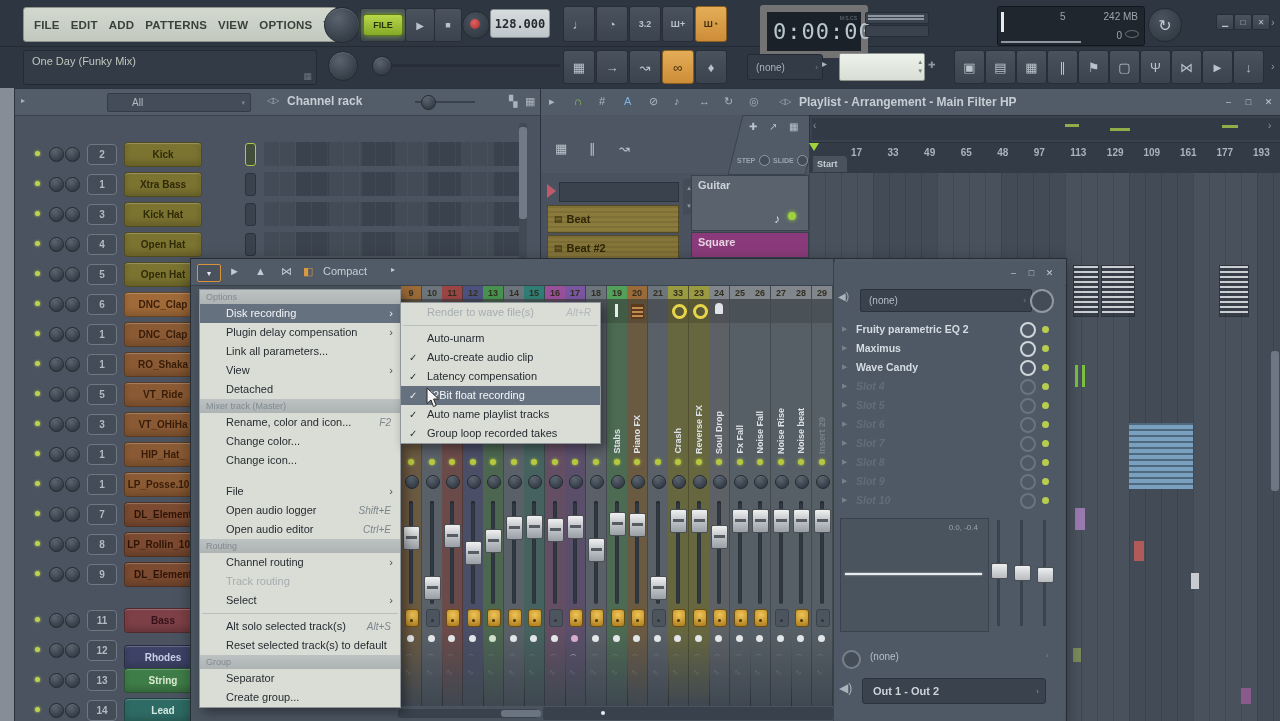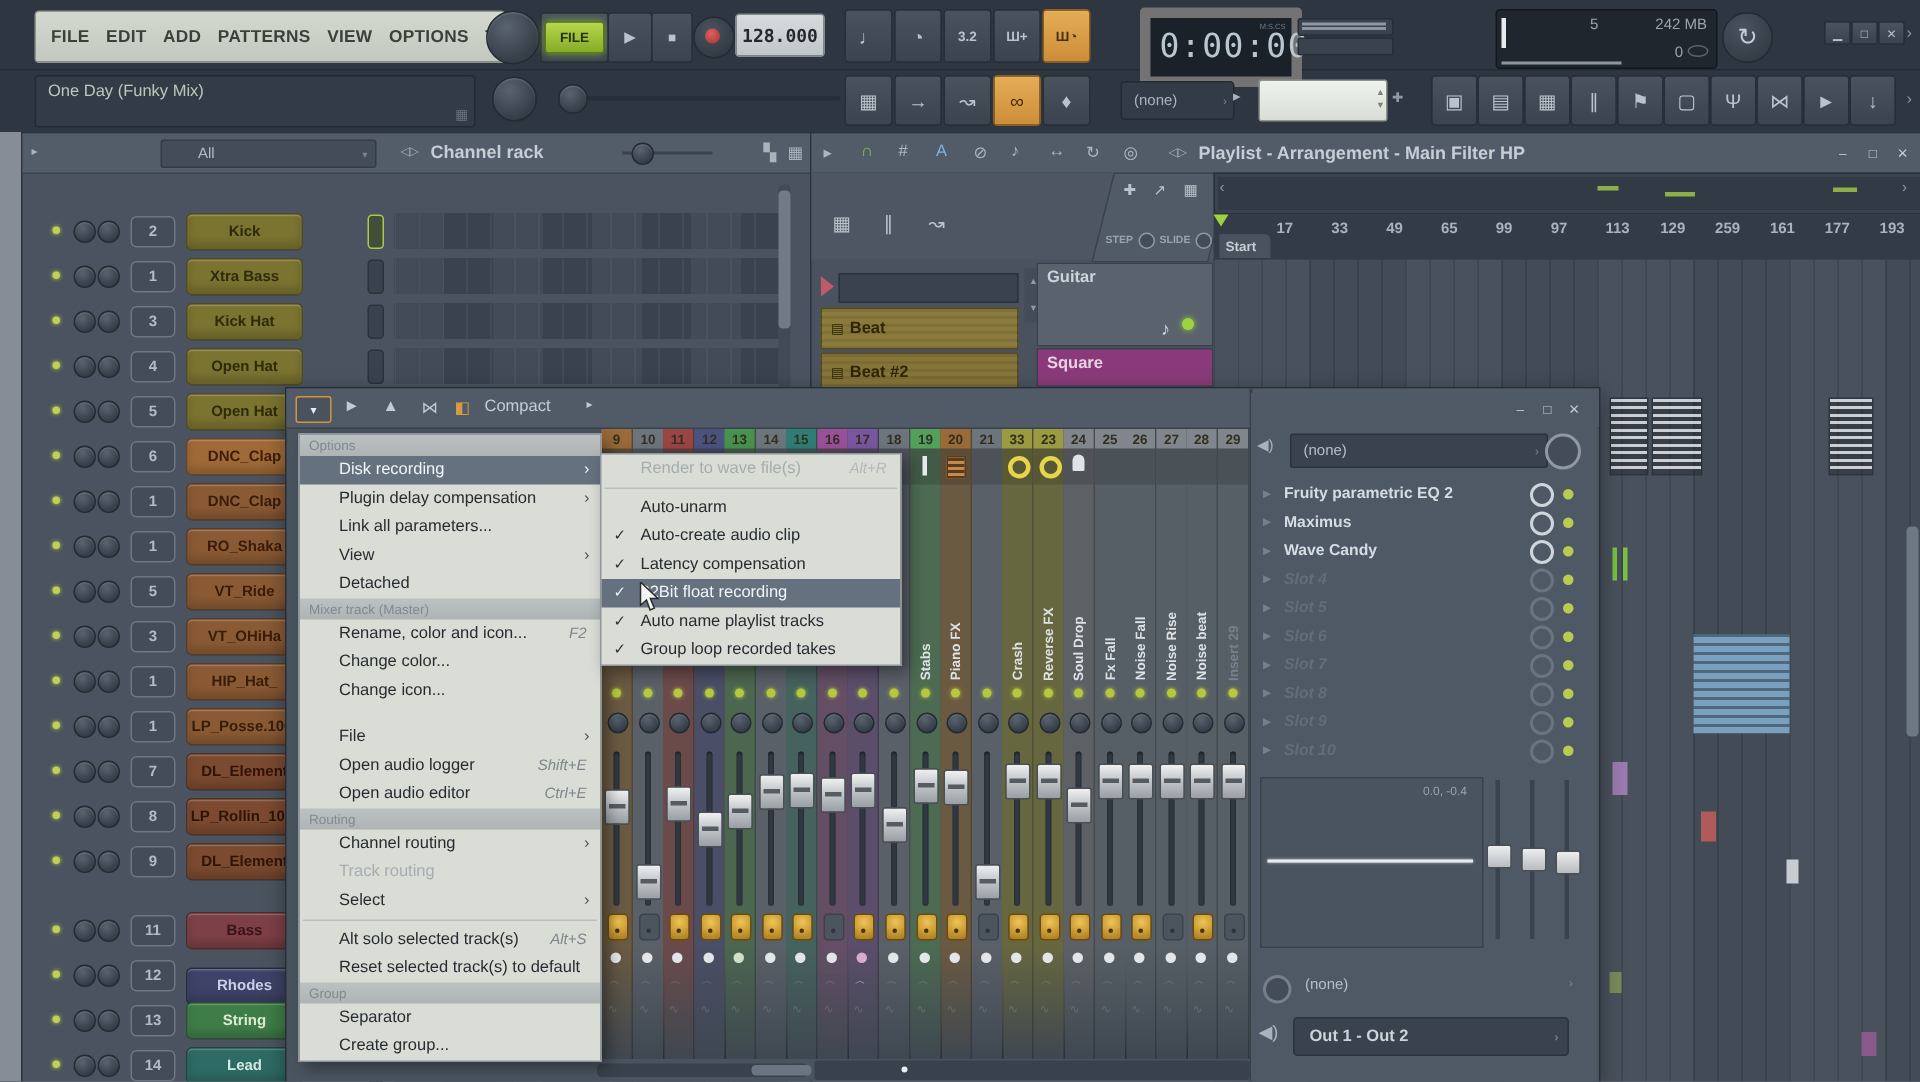--- a/index.html
+++ b/index.html
@@ -589,25 +589,25 @@
       <span class="abs" style="left:458px;top:4px;color:#8e98a2;font-size:10px;">›</span>
       <div class="ov-mark" style="left:255px;top:8px;width:14px;"></div>
       <div class="ov-mark" style="left:300px;top:12px;width:20px;"></div>
       <div class="ov-mark" style="left:412px;top:9px;width:16px;"></div>
     </div>
     <div id="pl-ruler">
         <span class="ruler-num" style="left: 42px;">17</span>
         <span class="ruler-num" style="left: 78.55px;">33</span>
         <span class="ruler-num" style="left: 115.1px;">49</span>
         <span class="ruler-num" style="left: 151.65px;">65</span>
-        <span class="ruler-num" style="left: 188.2px;">99</span>
+        <span class="ruler-num" style="left: 188.2px;">48</span>
         <span class="ruler-num" style="left: 224.75px;">97</span>
         <span class="ruler-num" style="left: 261.3px;">113</span>
         <span class="ruler-num" style="left: 297.85px;">129</span>
-        <span class="ruler-num" style="left: 334.4px;">259</span>
+        <span class="ruler-num" style="left: 334.4px;">109</span>
         <span class="ruler-num" style="left: 370.95px;">161</span>
         <span class="ruler-num" style="left: 407.5px;">177</span>
         <span class="ruler-num" style="left: 444.05px;">193</span>
       </div>
     <div id="greenmarker"></div>
     <div id="startflag">Start</div>
 
     <div id="pat-marker"></div>
     <div id="pat-markerbox"></div>
     <div id="patternlist">

